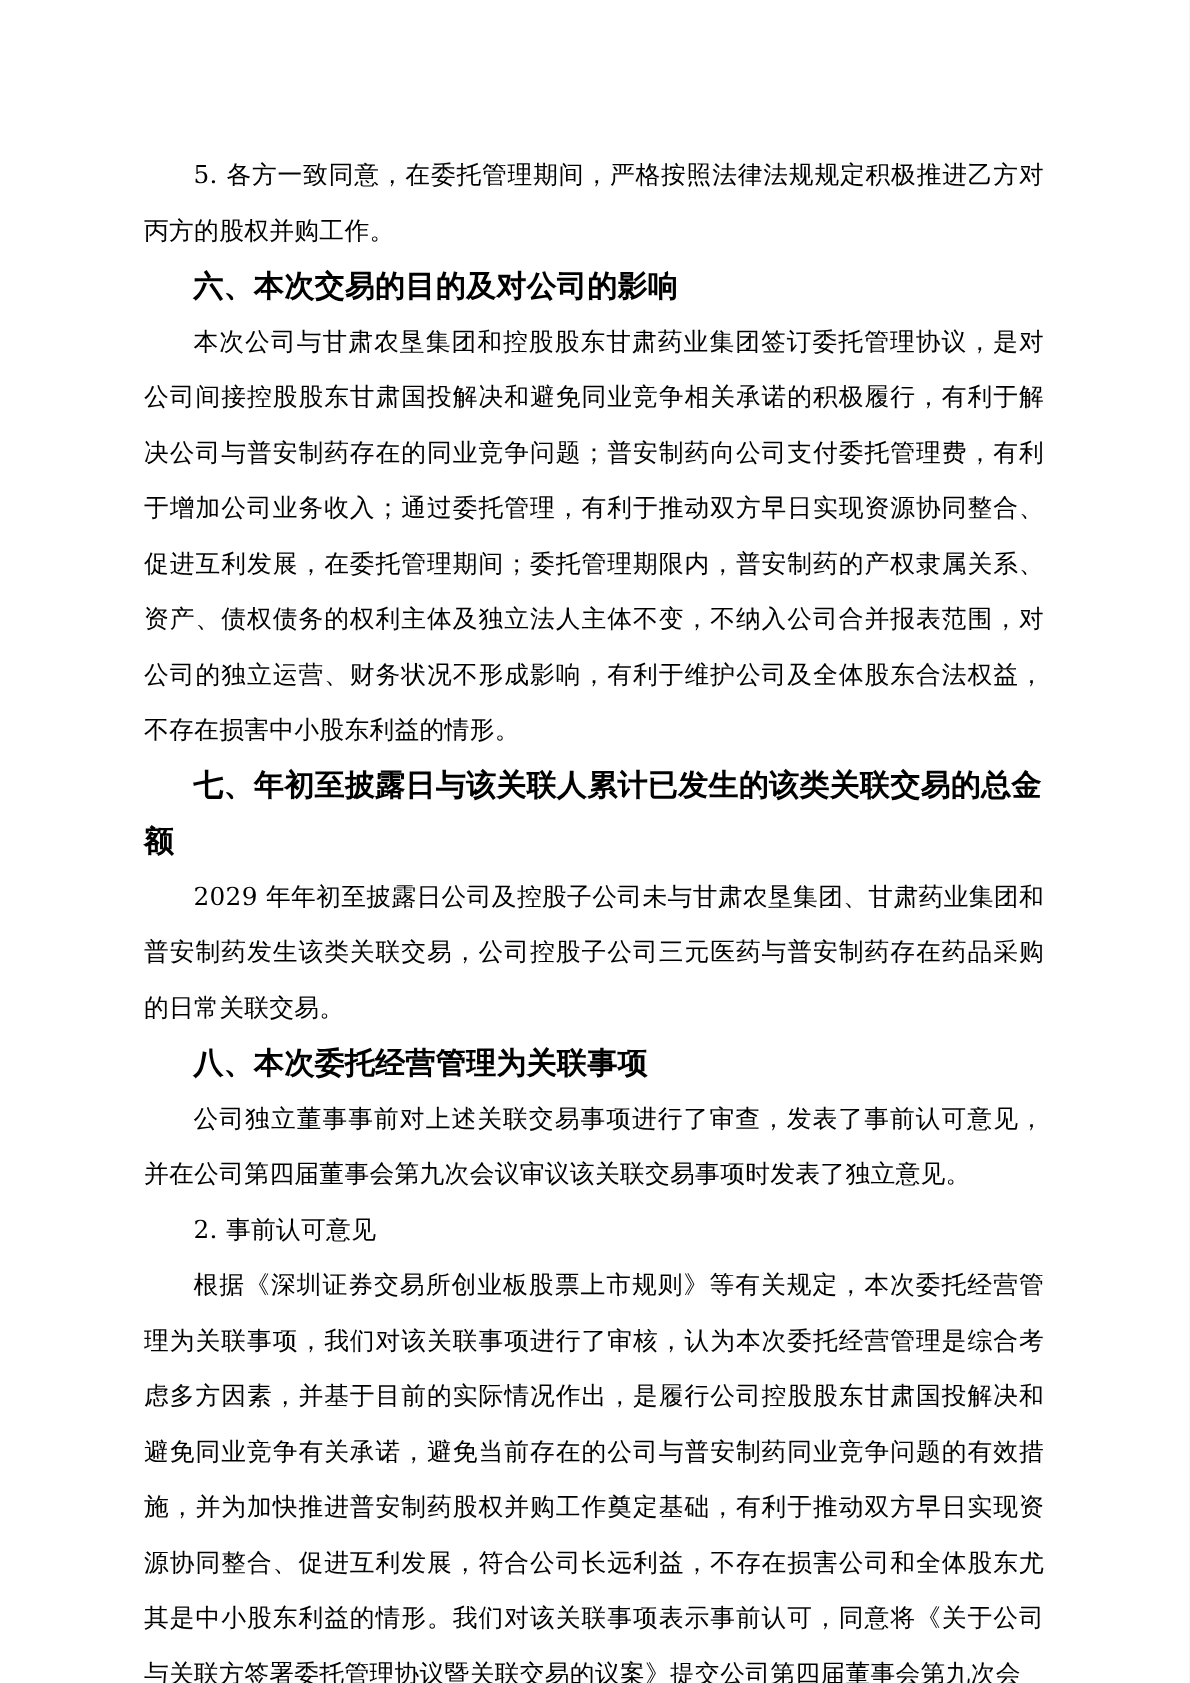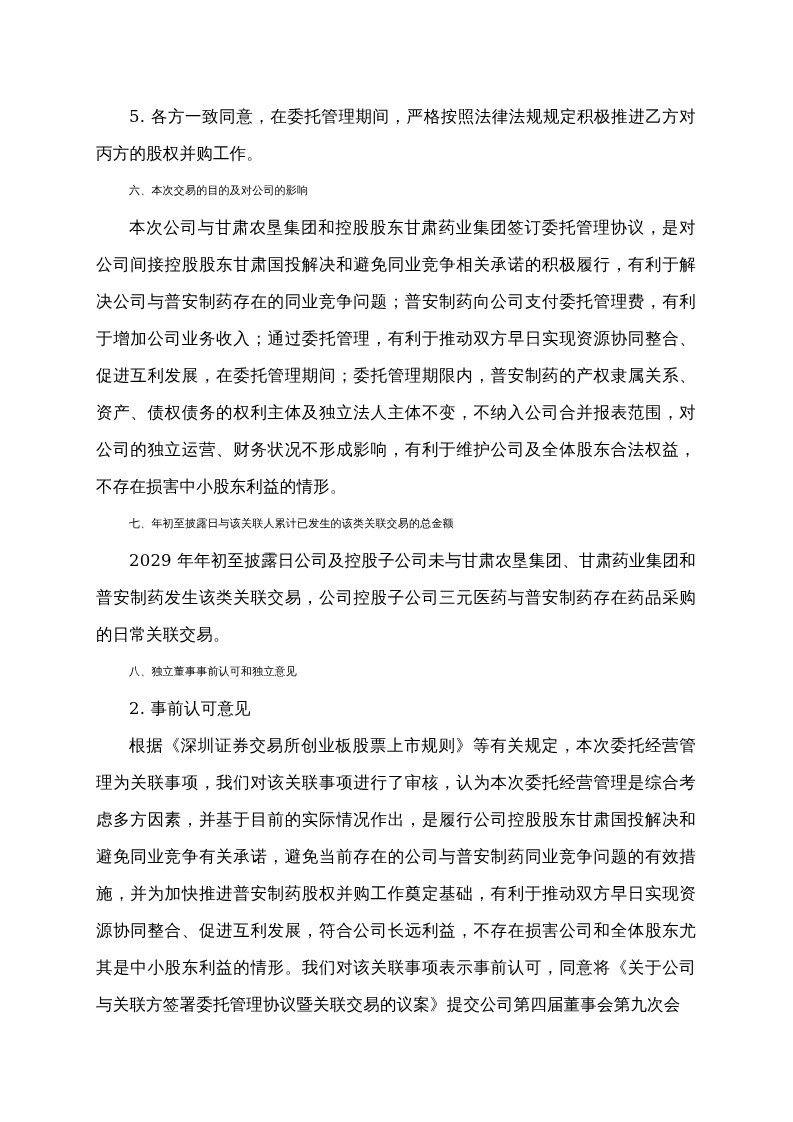--- a/index.html
+++ b/index.html
@@ -29,44 +29,45 @@
     line-height: 37px;
     text-align: justify;
     text-justify: inter-ideograph;
     letter-spacing: 0.2px;
   }
   p.indent2 {
     text-indent: 33px;
   }
   h2 {
     margin: 0;
-    font-size: 11px;
+    font-size: 20px;
     line-height: 37px;
-    font-weight: normal;
+    font-weight: bold;
     text-indent: 33px;
     letter-spacing: 0.2px;
   }
 </style>
 </head>
 <body>
 
 <div class="page">
   <div class="content">
 
     <p class="indent2">5. 各方一致同意，在委托管理期间，严格按照法律法规规定积极推进乙方对丙方的股权并购工作。</p>
 
     <h2>六、本次交易的目的及对公司的影响</h2>
 
     <p class="indent2">本次公司与甘肃农垦集团和控股股东甘肃药业集团签订委托管理协议，是对公司间接控股股东甘肃国投解决和避免同业竞争相关承诺的积极履行，有利于解决公司与普安制药存在的同业竞争问题；普安制药向公司支付委托管理费，有利于增加公司业务收入；通过委托管理，有利于推动双方早日实现资源协同整合、促进互利发展，在委托管理期间；委托管理期限内，普安制药的产权隶属关系、资产、债权债务的权利主体及独立法人主体不变，不纳入公司合并报表范围，对公司的独立运营、财务状况不形成影响，有利于维护公司及全体股东合法权益，不存在损害中小股东利益的情形。</p>
 
     <h2>七、年初至披露日与该关联人累计已发生的该类关联交易的总金额</h2>
 
     <p class="indent2">2029 年年初至披露日公司及控股子公司未与甘肃农垦集团、甘肃药业集团和普安制药发生该类关联交易，公司控股子公司三元医药与普安制药存在药品采购的日常关联交易。</p>
 
-    <h2>八、独立董事事前认可和独立意见</h2>
+    <h2>八、本次委托经营管理为关联事项</h2>
 
+    <p class="indent2">公司独立董事事前对上述关联交易事项进行了审查，发表了事前认可意见，并在公司第四届董事会第九次会议审议该关联交易事项时发表了独立意见。</p>
 
     <p class="indent2">2. 事前认可意见</p>
 
     <p class="indent2">根据《深圳证券交易所创业板股票上市规则》等有关规定，本次委托经营管理为关联事项，我们对该关联事项进行了审核，认为本次委托经营管理是综合考虑多方因素，并基于目前的实际情况作出，是履行公司控股股东甘肃国投解决和避免同业竞争有关承诺，避免当前存在的公司与普安制药同业竞争问题的有效措施，并为加快推进普安制药股权并购工作奠定基础，有利于推动双方早日实现资源协同整合、促进互利发展，符合公司长远利益，不存在损害公司和全体股东尤其是中小股东利益的情形。我们对该关联事项表示事前认可，同意将《关于公司与关联方签署委托管理协议暨关联交易的议案》提交公司第四届董事会第九次会</p>
 
   </div>
 </div>
 
 </body></html>

